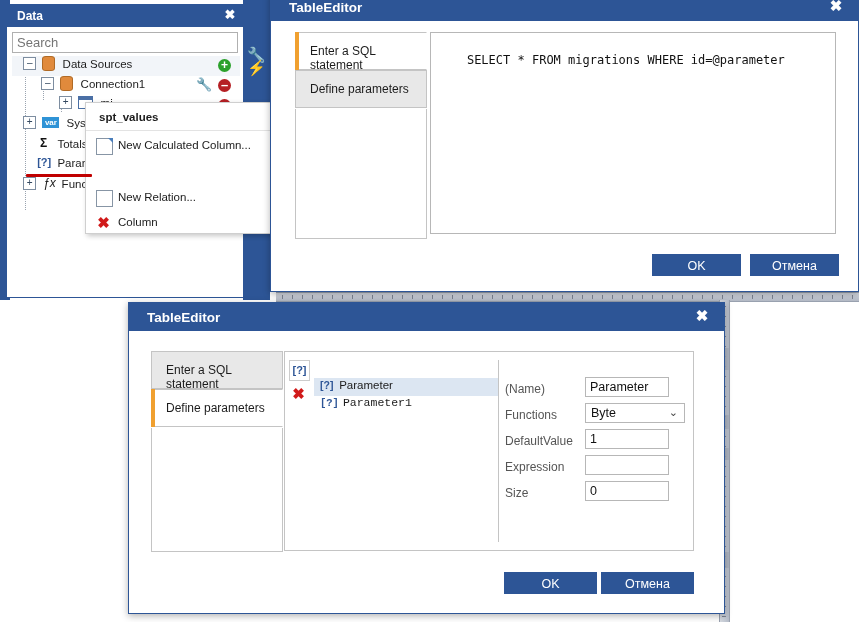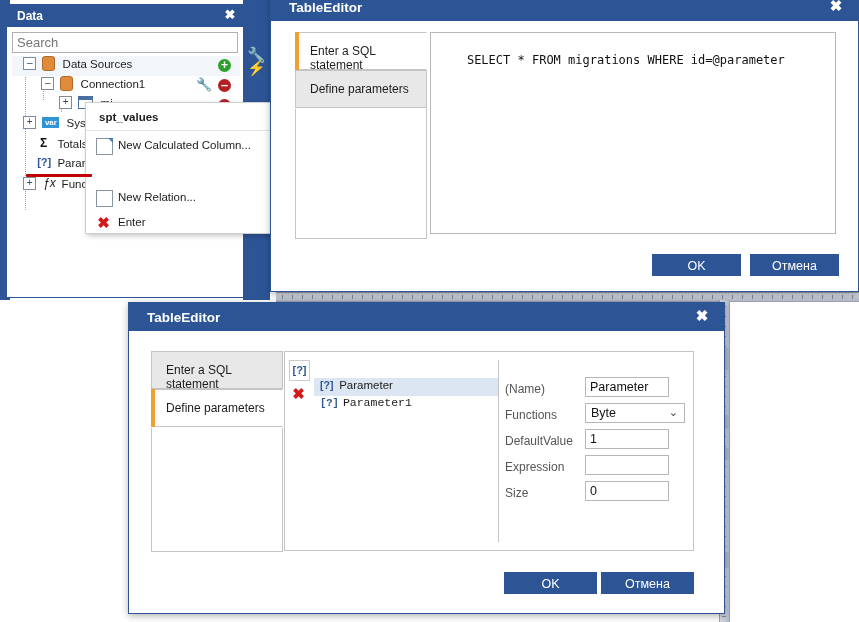--- a/index.html
+++ b/index.html
@@ -331,21 +331,21 @@
   </div>
 
 
   <div class="mi" style="top:83px;">
     <span class="micon rel-ico"></span>
     <span class="mtxt">New Relation...</span>
   </div>
 
   <div class="mi" style="top:108px;">
     <span class="micon" style="color:#d11a1a;font-size:15px;font-weight:bold;line-height:15px;text-align:center;">✖</span>
-    <span class="mtxt">Enter</span>
+    <span class="mtxt">Column</span>
   </div>
 </div>
 <div class="abs" id="edit-underline"></div>
 
 <div class="abs dlg" id="dlg-top">
   <div class="dlg-title">
     <span class="t">TableEditor</span>
     <span class="dlg-close">✖</span>
   </div>
 

